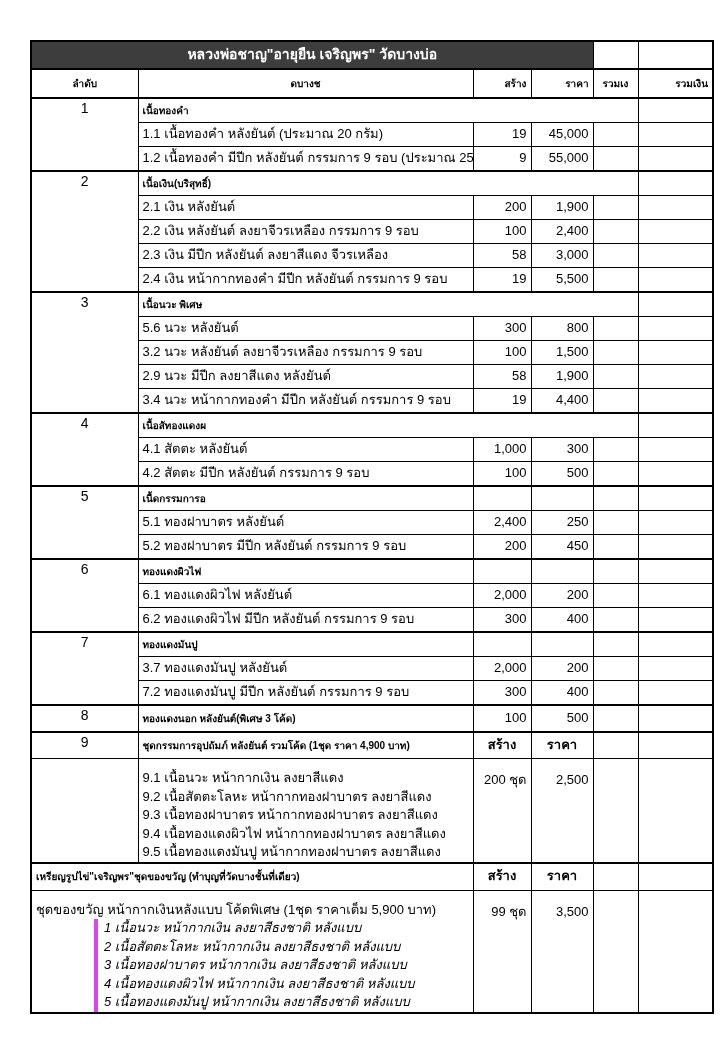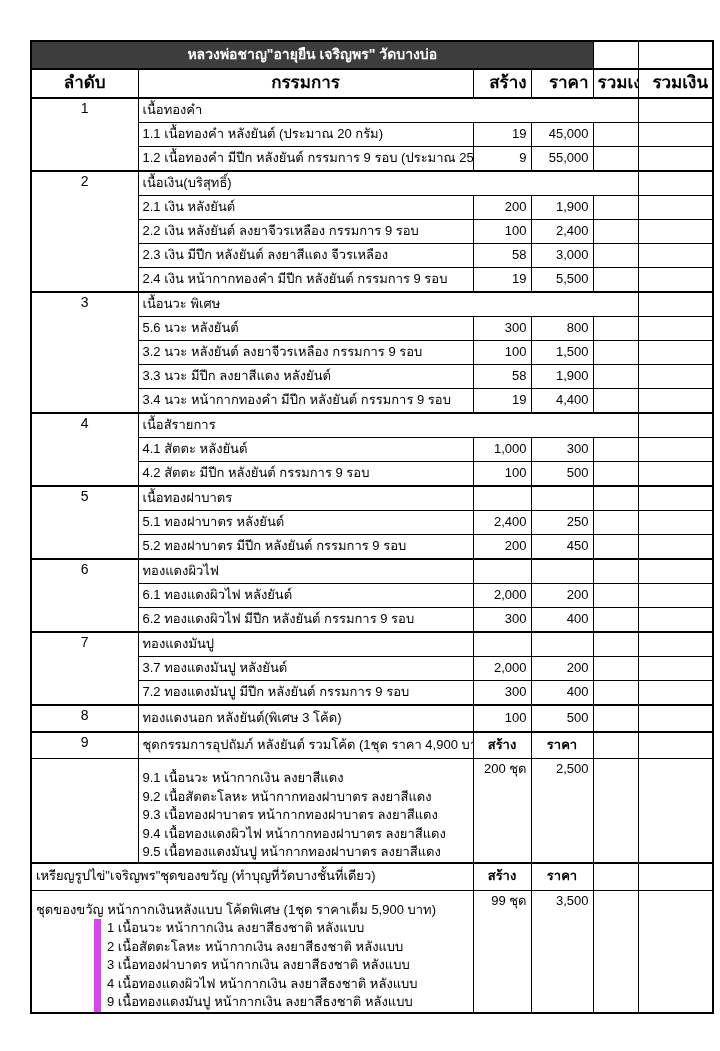--- a/index.html
+++ b/index.html
@@ -7,31 +7,31 @@
     width:720px;height:1051px;position:relative;
     font-family:"Liberation Sans","DejaVu Sans",sans-serif;color:#000;
   }
   .sheet{position:absolute;left:30px;top:40px;}
   table{border-collapse:collapse;table-layout:fixed;width:682px;}
   table,td{border:1px solid #000;}
   table{border-width:2px;}
   td{padding:0 4px;font-size:13px;height:23px;line-height:1.1;overflow:hidden;white-space:nowrap;vertical-align:middle;}
   tr.title-row td{height:26px;border-bottom:2px solid #000;}
   .title-cell{background:#3d3d3d;color:#fff;font-weight:bold;text-align:center;font-size:14px;}
-  tr.head-row td{font-weight:bold;border-bottom:2px solid #000;font-size:17px;height:27px;}
+  tr.head-row td{font-weight:bold;border-bottom:2px solid #000;font-size:10px;height:27px;}
   .center{text-align:center;}
   .num{text-align:right;}
   .bold{font-weight:bold;}
-  td.section-title{font-weight:normal;font-size:13px;}
+  td.section-title{font-weight:bold;font-size:10px;}
   tr.section-head td{border-top:2px solid #000;}
   td.no-cell{vertical-align:top;text-align:center;font-size:14px;padding-top:2px;}
   td.multi{white-space:normal;vertical-align:top;padding-top:10px;}
   td.multi .line{height:18.5px;line-height:18.5px;white-space:nowrap;overflow:hidden;}
-  td.vtop{vertical-align:top;padding-top:3px;}
-  .sub-list{margin-left:58px;border-left:7px solid #d946ef;padding-left:6px;}
+  td.vtop{vertical-align:top;padding-top:14px;}
+  .sub-list{margin-left:58px;border-left:4px solid #d946ef;padding-left:6px;font-style:italic;}
   tr.gift-head td{border-top:2px solid #000;height:26px;}
   tr.special td{border-top:2px solid #000;}
 </style>
 </head>
 <body>
 
 <div class="sheet">
   <table>
     <colgroup>
       <col style="width:107px">
@@ -42,21 +42,21 @@
       <col style="width:75px">
     </colgroup>
     <thead>
       <tr class="title-row">
         <td colspan="4" class="title-cell">หลวงพ่อชาญ"อายุยืน เจริญพร" วัดบางบ่อ</td>
         <td></td>
         <td></td>
       </tr>
       <tr class="head-row">
         <td class="center">ลำดับ</td>
-        <td class="center">กรรมการ</td>
+        <td class="center">ดบางช</td>
         <td class="num">สร้าง</td>
         <td class="num">ราคา</td>
         <td class="center">รวมเง</td>
         <td class="num">รวมเงิน</td>
       </tr>
     </thead>
     <tbody id="table-body">
         <tr class="section-head">
           <td class="no-cell" rowspan="3">1</td>
           <td class="section-title" colspan="4">เนื้อทองคำ</td>
@@ -122,55 +122,55 @@
           <td></td>
         </tr>
         <tr>
           <td>3.2 นวะ หลังยันต์ ลงยาจีวรเหลือง กรรมการ 9 รอบ</td>
           <td class="num">100</td>
           <td class="num">1,500</td>
           <td></td>
           <td></td>
         </tr>
         <tr>
-          <td>3.3 นวะ มีปีก ลงยาสีแดง หลังยันต์</td>
+          <td>2.9 นวะ มีปีก ลงยาสีแดง หลังยันต์</td>
           <td class="num">58</td>
           <td class="num">1,900</td>
           <td></td>
           <td></td>
         </tr>
         <tr>
           <td>3.4 นวะ หน้ากากทองคำ มีปีก หลังยันต์ กรรมการ 9 รอบ</td>
           <td class="num">19</td>
           <td class="num">4,400</td>
           <td></td>
           <td></td>
         </tr>
         <tr class="section-head">
           <td class="no-cell" rowspan="3">4</td>
-          <td class="section-title" colspan="4">เนื้อสัรายการ</td>
+          <td class="section-title" colspan="4">เนื้อสัทองแดงผ</td>
           <td></td>
         </tr>
         <tr>
           <td>4.1 สัตตะ หลังยันต์</td>
           <td class="num">1,000</td>
           <td class="num">300</td>
           <td></td>
           <td></td>
         </tr>
         <tr>
           <td>4.2 สัตตะ มีปีก หลังยันต์ กรรมการ 9  รอบ</td>
           <td class="num">100</td>
           <td class="num">500</td>
           <td></td>
           <td></td>
         </tr>
         <tr class="section-head">
           <td class="no-cell" rowspan="3">5</td>
-          <td class="section-title">เนื้อทองฝาบาตร</td>
+          <td class="section-title">เนื้ดกรรมการอ</td>
           <td></td>
           <td></td>
           <td></td>
           <td></td>
         </tr>
         <tr>
           <td>5.1 ทองฝาบาตร หลังยันต์</td>
           <td class="num">2,400</td>
           <td class="num">250</td>
           <td></td>
@@ -265,21 +265,21 @@
           <td></td>
         </tr>
         <tr>
           <td class="multi" colspan="2">
             <div class="line">ชุดของขวัญ หน้ากากเงินหลังแบบ โค้ดพิเศษ (1ชุด ราคาเต็ม 5,900 บาท)</div>
             <div class="sub-list">
               <div class="line">1 เนื้อนวะ หน้ากากเงิน ลงยาสีธงชาติ หลังแบบ</div>
               <div class="line">2 เนื้อสัตตะโลหะ หน้ากากเงิน ลงยาสีธงชาติ หลังแบบ</div>
               <div class="line">3 เนื้อทองฝาบาตร หน้ากากเงิน ลงยาสีธงชาติ หลังแบบ</div>
               <div class="line">4 เนื้อทองแดงผิวไฟ หน้ากากเงิน ลงยาสีธงชาติ หลังแบบ</div>
-              <div class="line">9 เนื้อทองแดงมันปู หน้ากากเงิน ลงยาสีธงชาติ หลังแบบ</div>
+              <div class="line">5 เนื้อทองแดงมันปู หน้ากากเงิน ลงยาสีธงชาติ หลังแบบ</div>
             </div>
           </td>
           <td class="num vtop">99 ชุด</td>
           <td class="num vtop">3,500</td>
           <td></td>
           <td></td>
         </tr>
       </tbody>
   </table>
 </div>

